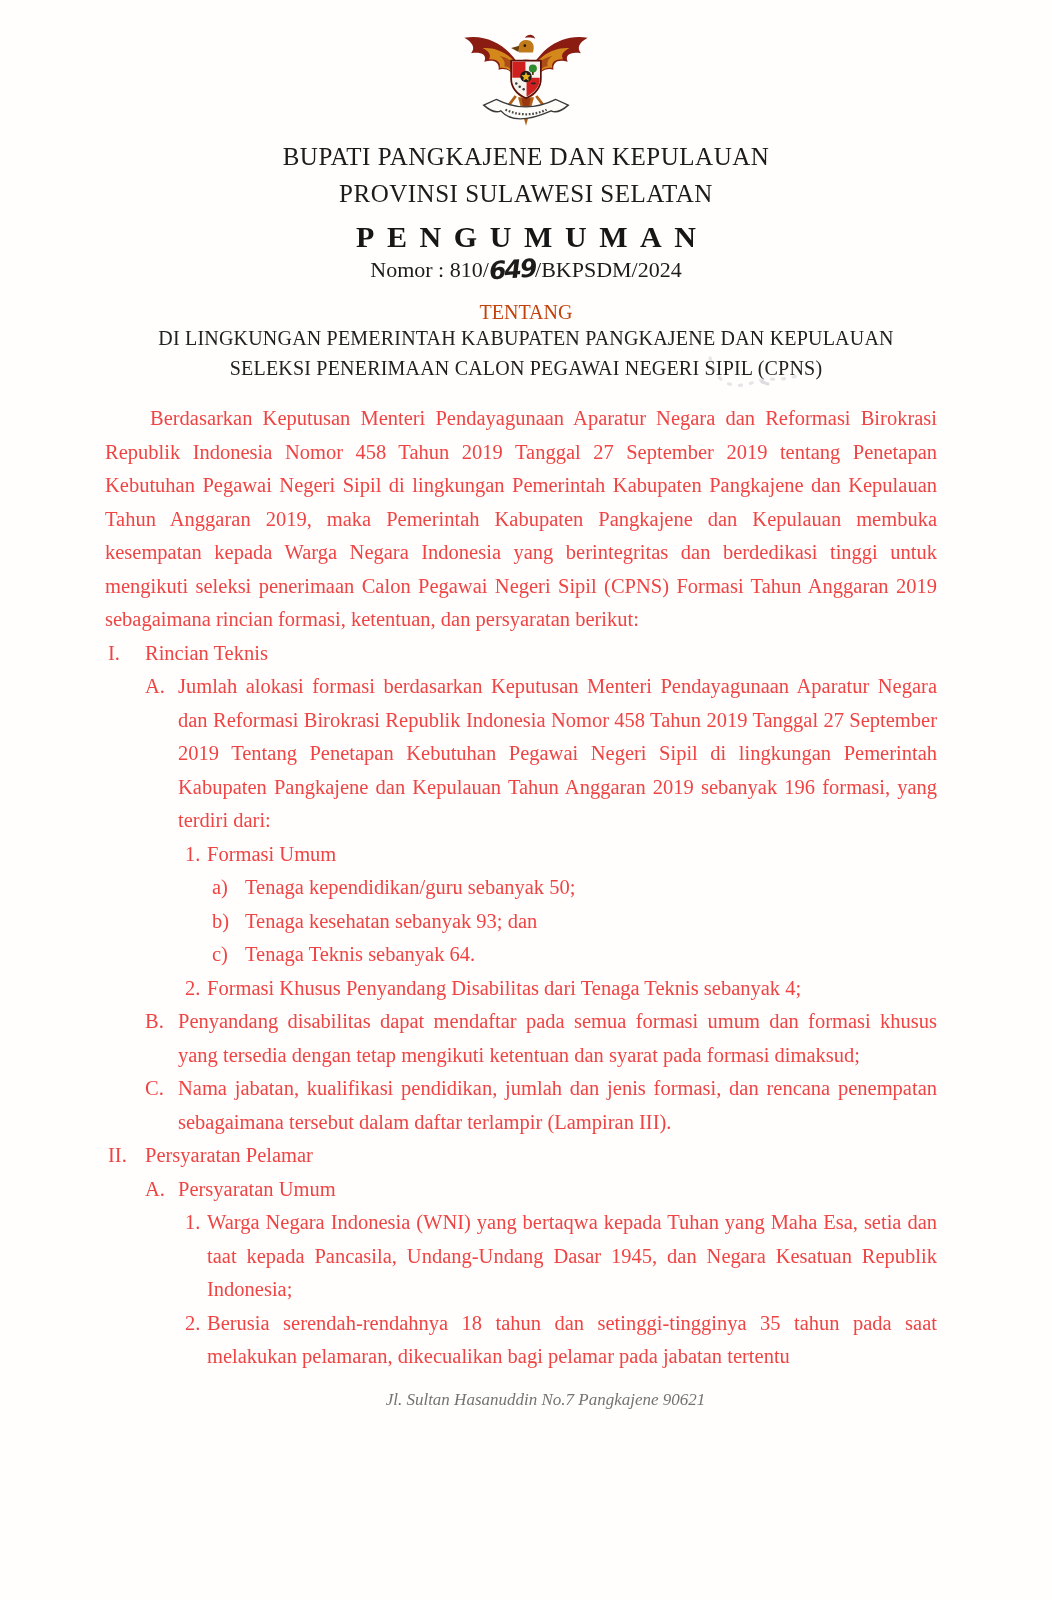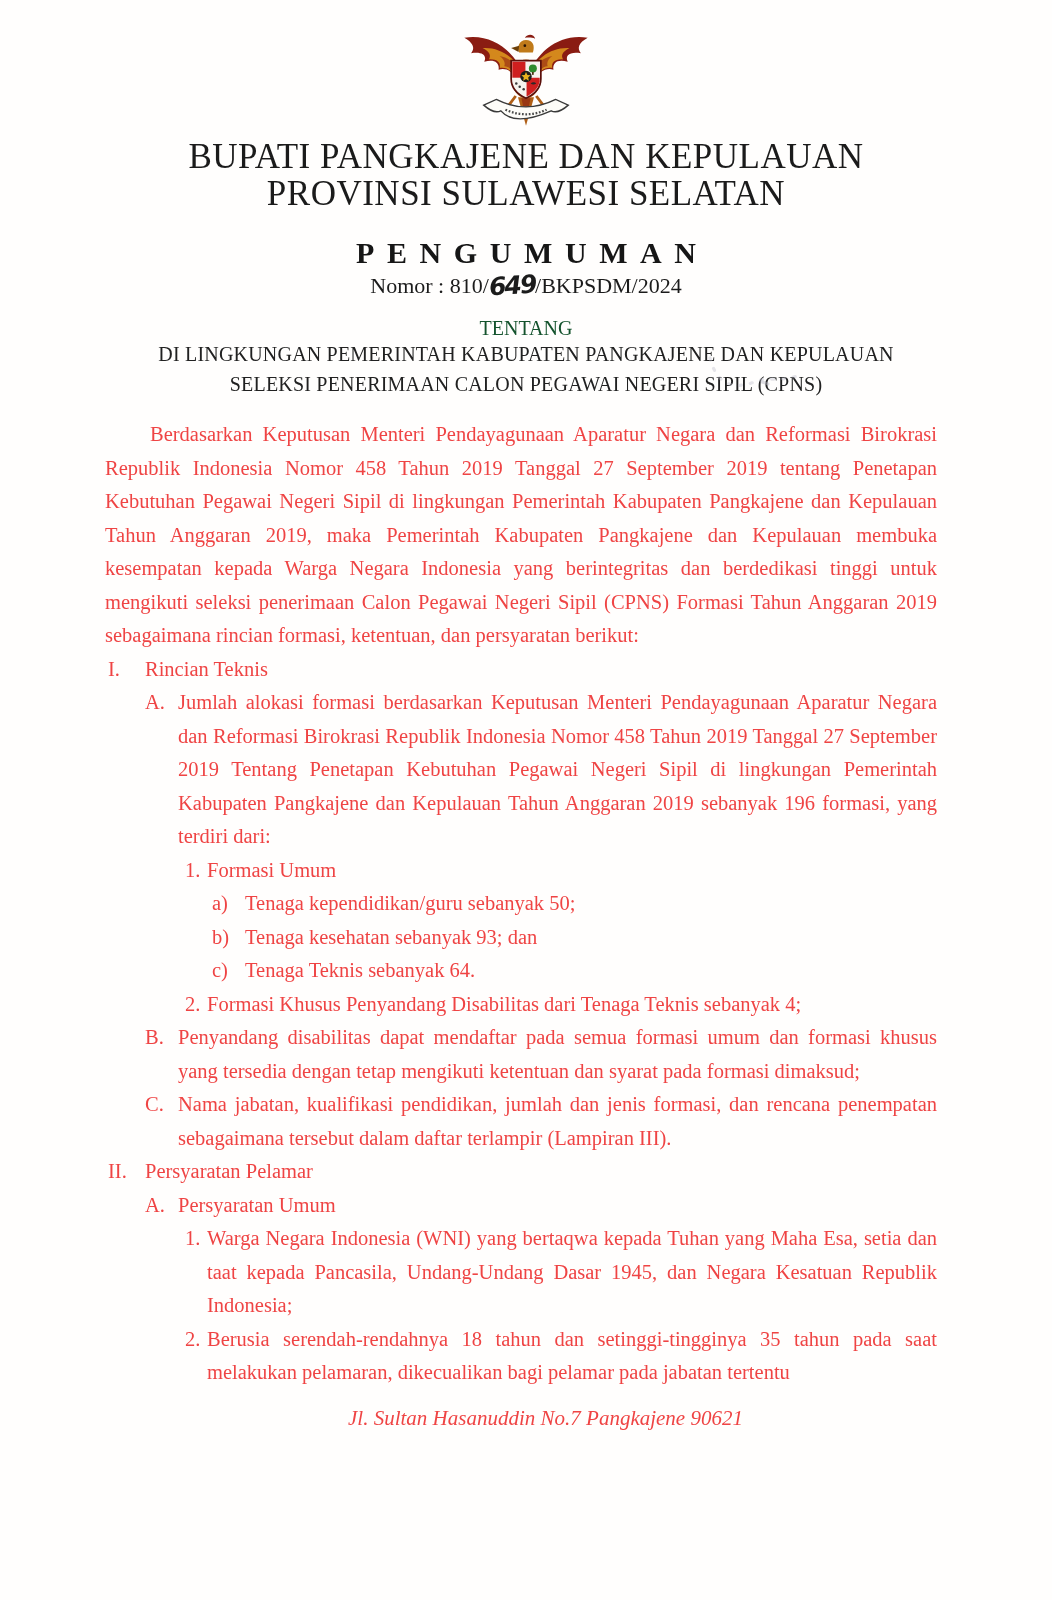--- a/index.html
+++ b/index.html
@@ -9,42 +9,42 @@
     margin:0 auto;
     background:#fffefd;
     overflow:hidden;
     font-family:"Liberation Serif", serif;
     color:#1e1e1e;
   }
   .header{ text-align:center; }
   .emblem-wrap{ margin-top:24px; line-height:0; }
   .org-name{
     margin-top:4px;
-    font-size:35px; line-height:33px;
+    font-size:25px; line-height:33px;
     letter-spacing:0.5px; color:#1b1b1b;
   }
   .doc-title{
-    margin-top:26px;
+    margin-top:10px;
     font-size:30px; font-weight:bold;
     letter-spacing:0.42em; text-indent:0.42em;
     color:#161616; line-height:34px;
   }
   .doc-number{
     font-size:22px; line-height:30px; color:#1b1b1b;
   }
   .handwritten{
     display:inline-block;
     font-family:"DejaVu Sans", sans-serif;
     font-style:italic; font-weight:bold;
     font-size:25px; letter-spacing:-2px;
     transform:rotate(-4deg) translateY(1px);
   }
   .about-label{
     margin-top:14px;
-    font-size:20px; line-height:26px; color:#14532d;
+    font-size:20px; line-height:26px; color:#c2410c;
   }
   .subject{ margin-top:3px; font-size:20px; line-height:27px; color:#212121; letter-spacing:0.2px; }
   .smudge{ position:absolute; left:700px; top:352px; pointer-events:none; }
 
   .body-text{
     padding:0 115px 0 105px;
     margin-top:20px;
     font-size:20.5px; line-height:33.5px;
     color:#ef4444;
   }
@@ -56,21 +56,21 @@
   .indent-A{ margin-left:40px; }
   .mk-A{ width:33px; }
   .indent-1{ margin-left:80px; }
   .mk-1{ width:22px; }
   .indent-a{ margin-left:107px; }
   .mk-a{ width:33px; }
   .footer{
     margin-top:16px;
     text-align:center;
     font-style:italic;
-    font-size:21px; color:#ef4444;margin-left:39px;
+    font-size:17px; color:#737373;margin-left:39px;
   }
 </style>
 </head>
 <body>
 
 <div class="page">
 
   <div class="smudge">
     <svg width="110" height="42" viewBox="0 0 110 42">
       <path d="M10 6 C14 22 22 32 34 33 C50 35 58 26 70 27 C80 28 88 26 98 24" stroke="#bfbfca" stroke-width="3.2" fill="none" opacity="0.4" stroke-linecap="round" stroke-dasharray="2 9"></path>

